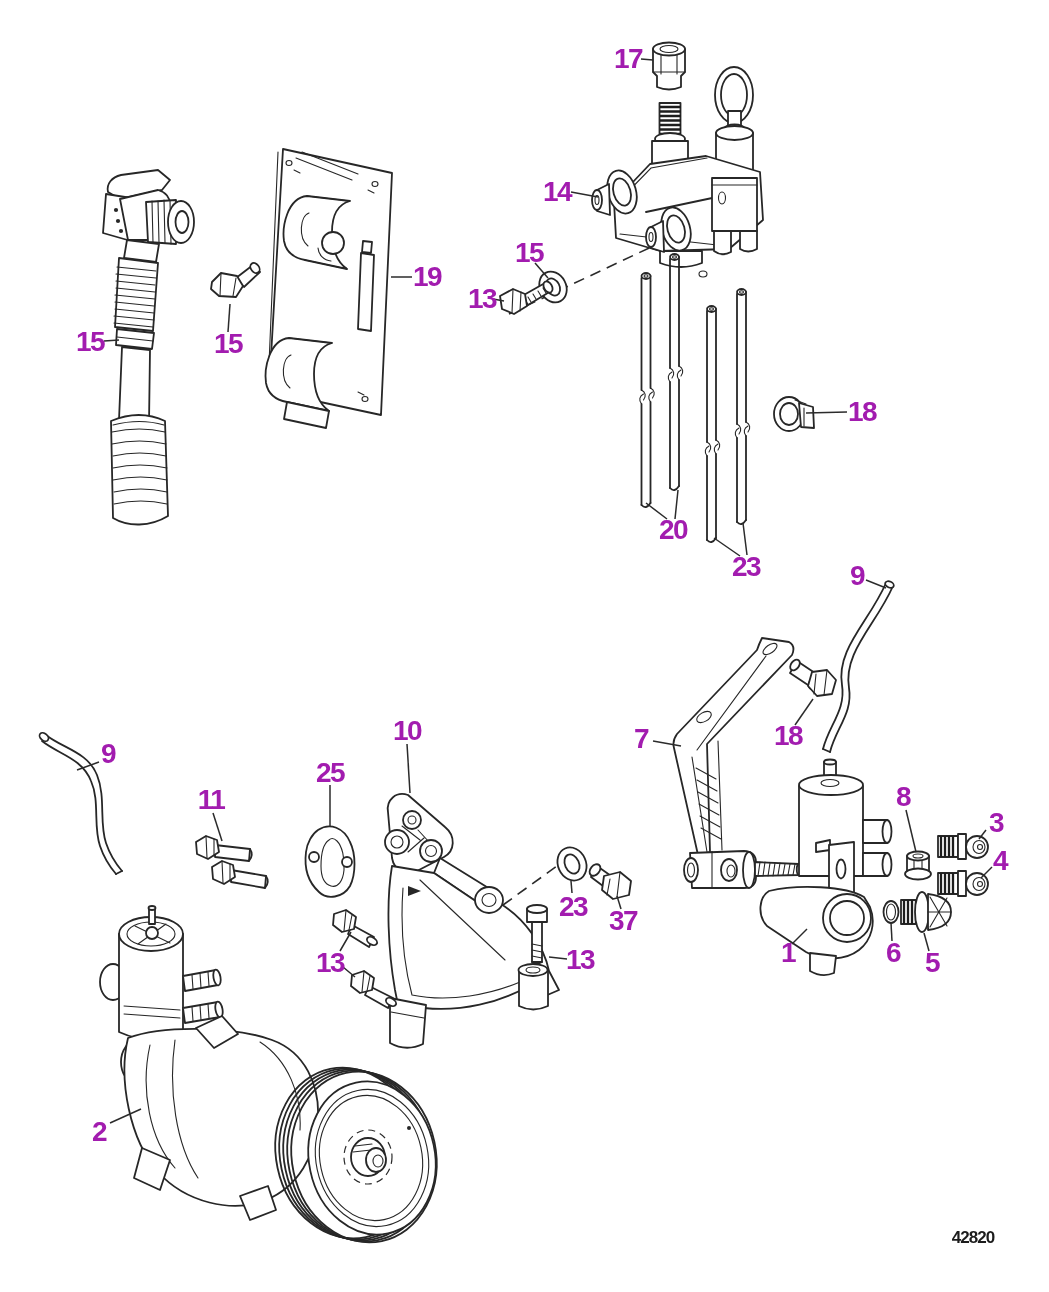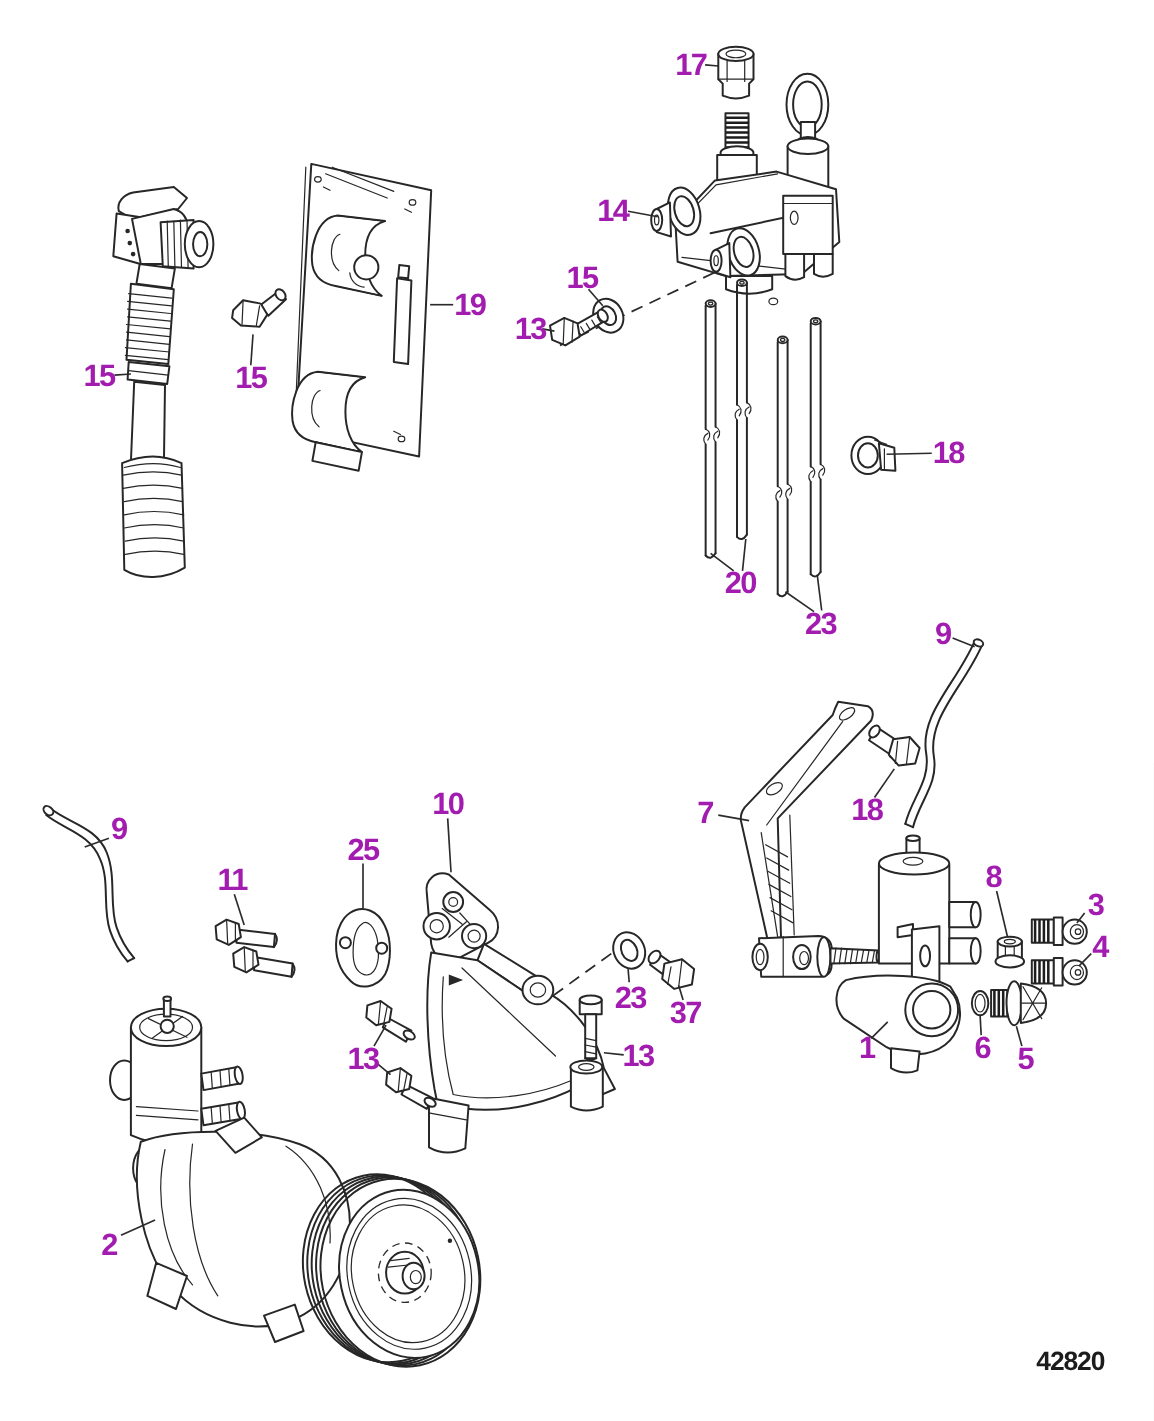--- a/index.html
+++ b/index.html
@@ -19,21 +19,21 @@
   .dash{ fill:none; stroke:#2b2b2b; stroke-width:1.6; stroke-dasharray:11 7; }
   .hub { fill:none; stroke:#2b2b2b; stroke-width:1.2; stroke-dasharray:7 5; }
 
   .callout {
     position:absolute; transform:translate(-50%,-50%);
     font-weight:700; font-size:28px; letter-spacing:-1.5px; color:#a21caf;
     white-space:nowrap; user-select:none;
   }
   .drawing-number {
     position:absolute; transform:translate(-50%,-50%);
-    font-weight:700; font-size:24px; letter-spacing:-1px; color:#1c1c1c;
+    font-weight:700; font-size:17px; letter-spacing:-1px; color:#1c1c1c;
   }
 </style>
 </head>
 <body>
 
 <div class="stage">
 
 <svg width="1049" height="1292" viewBox="0 0 1049 1292">
 
   <g>

